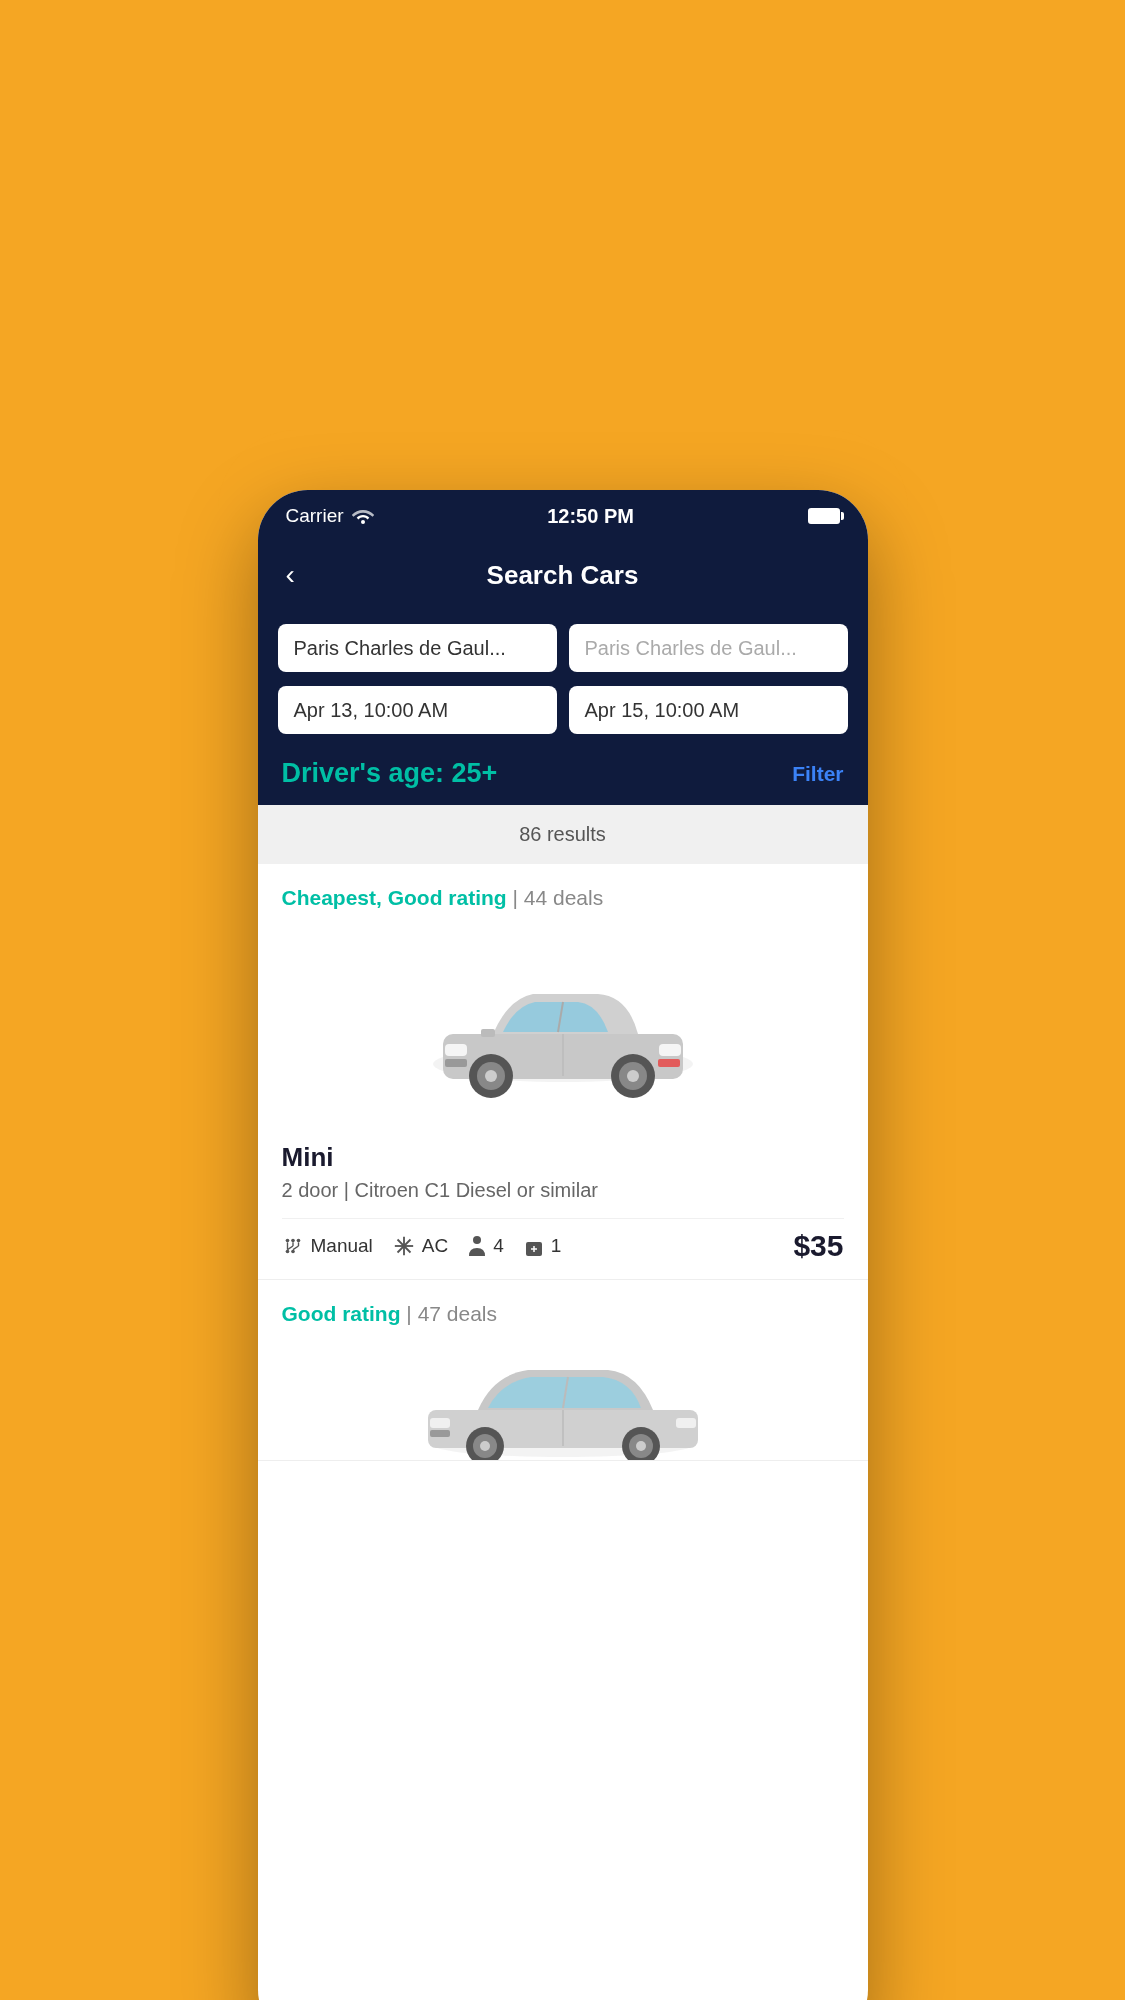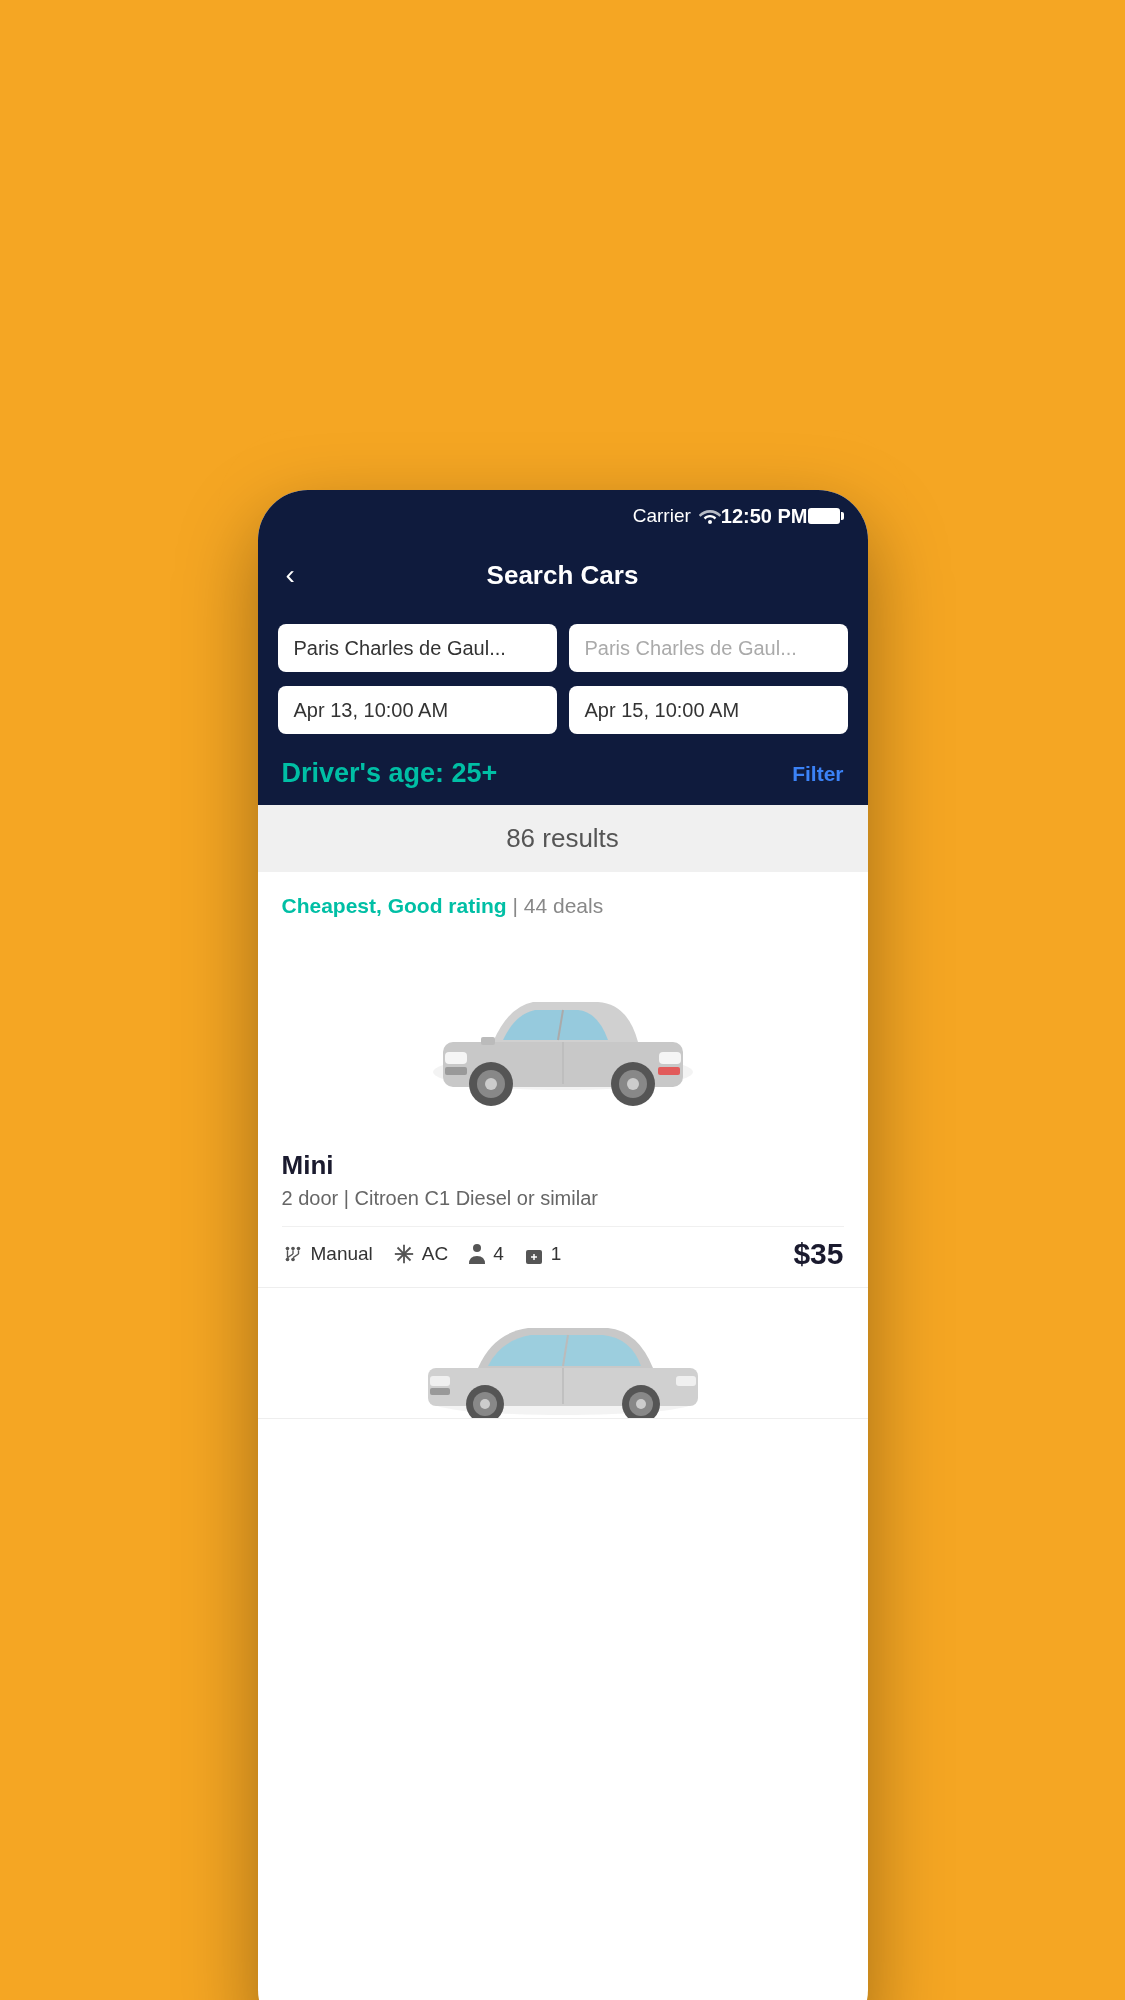--- a/index.html
+++ b/index.html
@@ -59,21 +59,21 @@
       overflow: hidden;
       box-shadow: 0 30px 80px rgba(0,0,0,0.35);
     }
 
     
     .status-bar {
       background: #0F1B3D;
       height: 52px;
       display: flex;
       align-items: center;
-      justify-content: flex-end;
+      justify-content: space-between;
       padding: 13px 28px;
       color: #ffffff;
       font-size: 20px;
       font-weight: 500;
     }
 
     .status-bar .carrier {
       display: flex;
       align-items: center;
       gap: 8px;
@@ -183,21 +183,21 @@
       font-size: 21px;
       font-weight: 600;
       cursor: pointer;
     }
 
     
     .results-bar {
       background: #F0F0F0;
       padding: 18px 0;
       text-align: center;
-      font-size: 26px;
+      font-size: 20px;
       color: #555;
     }
 
     
     .car-listings {
       background: #ffffff;
       overflow-y: auto;
     }
 
     .listing-group {
@@ -435,20 +435,24 @@
                 </svg>
                 <span>1</span>
               </div>
             </div>
             <span class="car-price">$35</span>
           </div>
         </div>
       </div>
 
       <div class="listing-group">
+        <div class="group-header">
+          <span class="highlighted">Good rating</span>
+          <span class="deals"> | 47 deals</span>
+        </div>
 
         <div class="second-car-image-container">
 
           <svg width="300" height="130" viewBox="0 0 300 130">
 
             <ellipse cx="150" cy="115" rx="130" ry="12" fill="#e0e0e0" opacity="0.4"></ellipse>
 
             <rect x="15" y="80" width="270" height="38" rx="8" fill="#d0d0d0"></rect>
 
             <path d="M65 80 Q80 45 115 40 L195 40 Q225 43 240 80 Z" fill="#c8c8c8"></path>

